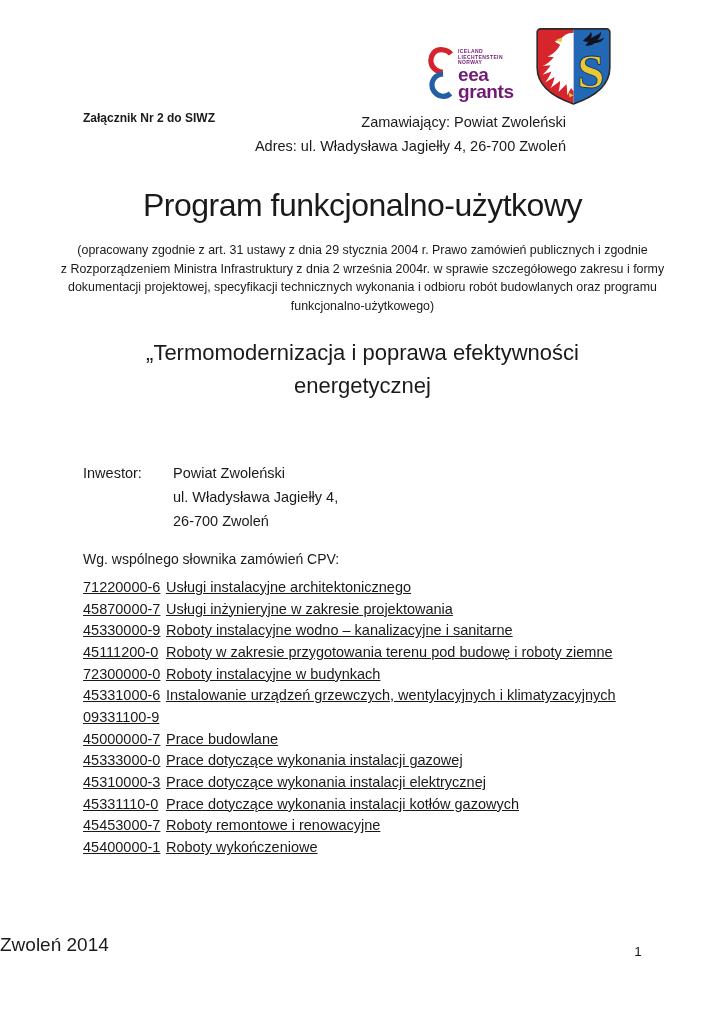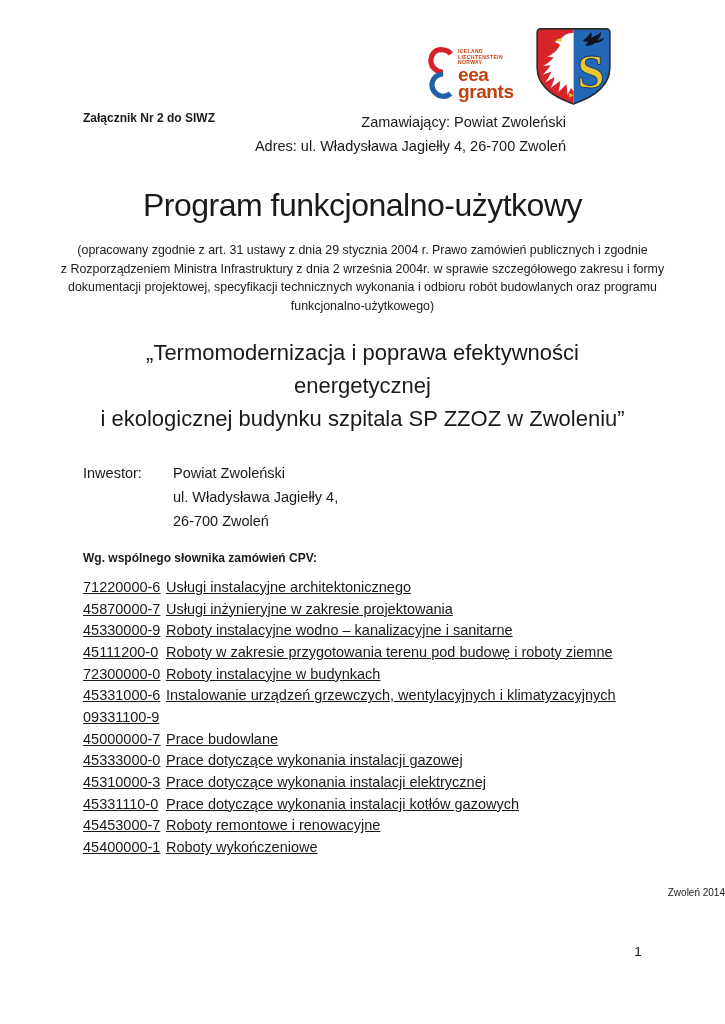--- a/index.html
+++ b/index.html
@@ -4,44 +4,44 @@
 <style>
   html,body { margin:0; padding:0; background:#ffffff; }
   .page {
     position:relative; width:725px; height:1024px; margin:0 auto;
     background:#ffffff; font-family:"Liberation Sans", sans-serif;
     color:#1a1a1a; overflow:hidden;
   }
   
   .eea-logo { position:absolute; left:427px; top:47px; display:flex; align-items:flex-start; }
   .eea-mark { display:block; }
-  .eea-text { margin-left:4px; color:#c2410c; }
+  .eea-text { margin-left:4px; color:#701a75; }
   .eea-countries { font-size:5px; font-weight:bold; line-height:5.5px; letter-spacing:0.4px; margin-top:2px; }
   .eea-name { font-size:19px; font-weight:bold; line-height:17px; letter-spacing:-0.4px; }
   .crest { position:absolute; left:534px; top:26px; }
   .crest-letter { font-family:"Liberation Serif", serif; font-weight:bold; }
   
   .header-attachment { position:absolute; left:83px; top:111px; font-size:12px; font-weight:bold; white-space:nowrap; }
   .header-right { position:absolute; right:159px; top:111px; text-align:right; font-size:14.5px; line-height:23.5px; white-space:nowrap; }
   
   .doc-title { position:absolute; left:0; right:0; top:185px; text-align:center; font-size:32px; letter-spacing:-0.5px; line-height:40px; font-weight:400; }
   .legal-note { position:absolute; left:0; right:0; top:241px; text-align:center; font-size:12.4px; line-height:18.7px; }
   .legal-note div { white-space:nowrap; }
   .project-title { position:absolute; left:0; right:0; top:336px; text-align:center; font-size:22px; line-height:33px; }
   .project-title div { white-space:nowrap; }
   
   .investor { position:absolute; left:83px; top:461px; font-size:14.5px; line-height:24px; display:flex; }
   .investor-label { width:90px; flex:0 0 90px; }
   
-  .cpv-heading { position:absolute; left:83px; top:551px; font-size:12px; font-weight:bold; white-space:nowrap; }
+  .cpv-heading { position:absolute; left:83px; top:551px; font-size:14px; font-weight:normal; white-space:nowrap; }
   .cpv-list { position:absolute; left:83px; top:576px; font-size:14.5px; }
   .cpv-row { display:flex; height:21.7px; align-items:center; white-space:nowrap;text-decoration:underline; }
   .cpv-code { width:83px; flex:0 0 83px; }
   
-  .place-year { position:absolute; left:0; right:0; top:884px; text-align:right; font-size:10px; line-height:18px; }
+  .place-year { position:absolute; left:0; right:0; top:936px; text-align:left; font-size:19px; line-height:18px; }
   .page-number { position:absolute; left:630px; top:944px; width:16px; text-align:center; font-size:13.5px; }
 </style>
 </head>
 <body>
 
 <div class="page">
 
   <div class="eea-logo">
     <svg class="eea-mark" width="27" height="52" viewBox="0 0 27 52">
       <path d="M24,7 C20,2 11,1 6.5,6 C2,11.5 3.5,19.5 9,23 C11,24.4 13.5,25.2 16,25" fill="none" stroke="#d5232e" stroke-width="5.2"></path>
@@ -80,21 +80,20 @@
   <div class="legal-note">
       <div>(opracowany zgodnie z art. 31 ustawy z dnia 29 stycznia 2004 r. Prawo zamówień publicznych i zgodnie</div>
       <div>z Rozporządzeniem Ministra Infrastruktury z dnia 2 września 2004r. w sprawie szczegółowego zakresu i formy</div>
       <div>dokumentacji projektowej, specyfikacji technicznych wykonania i odbioru robót budowlanych oraz programu</div>
       <div>funkcjonalno-użytkowego)</div>
     </div>
 
   <div class="project-title">
       <div>„Termomodernizacja i poprawa efektywności</div>
       <div>energetycznej</div>
-      <div>i ekologicznej budynku szpitala SP ZZOZ w Zwoleniu”</div>
     </div>
 
   <div class="investor">
     <div class="investor-label">Inwestor:</div>
     <div class="investor-lines">
         <div>Powiat Zwoleński</div>
         <div>ul. Władysława Jagiełły 4,</div>
         <div>26-700 Zwoleń</div>
       </div>
   </div>

